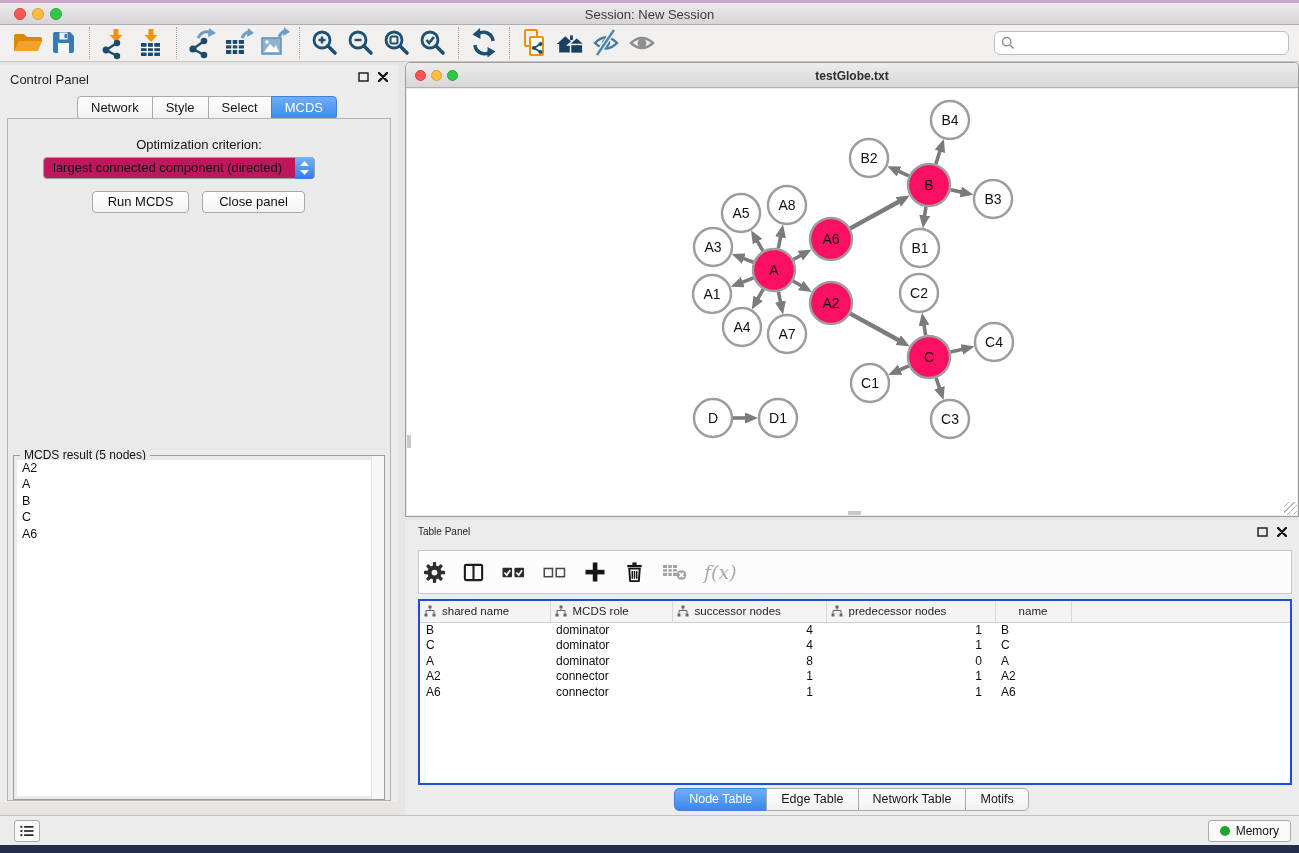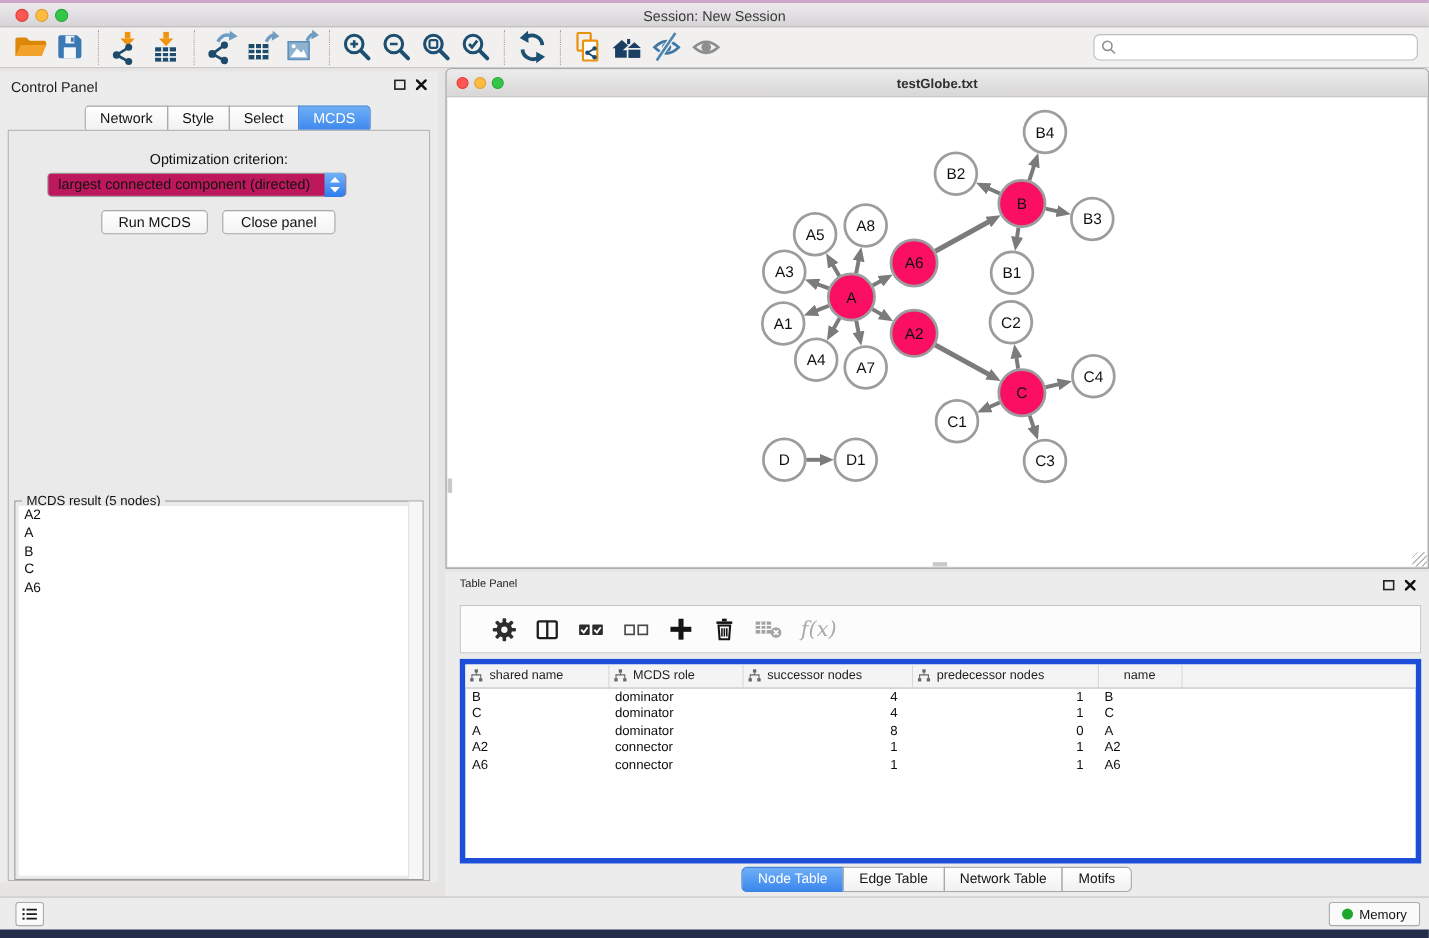--- a/index.html
+++ b/index.html
@@ -69,24 +69,24 @@
   .grip { position:absolute; right:0; bottom:0; width:13px; height:13px;
     background:repeating-linear-gradient(135deg,transparent 0 3px,#B9B9B9 3px 4px); }
   .vscroll-hint { position:absolute; left:0; top:346px; width:4px; height:13px; background:#C9C9C9; }
   .hscroll-hint { position:absolute; left:441px; bottom:0; width:13px; height:4px; background:#C9C9C9; }
 
   
   .table-panel { position:absolute; left:405px; top:520px; width:894px; height:295px; background:#ECECEC; }
   .tp-title { position:absolute; left:13px; top:6px; font-size:10px; color:#1E1E1E; }
   .table-panel .win-btns { top:7px; right:12px; }
   .tp-toolbar { position:absolute; left:13px; top:30px; right:7px; height:44px; background:#FCFCFC;
-    border:1px solid #C8C8C8; display:flex; align-items:center; gap:16px; padding-left:28px; }
+    border:1px solid #C8C8C8; display:flex; align-items:center; gap:16px; padding-left:4px; }
   .fx { font-family:"DejaVu Serif",serif; font-style:italic; font-size:19px; color:#A9A9A9; }
   .tp-tablebox { position:absolute; left:13px; top:79px; right:7px; height:186px; background:#FFF;
-    border:5px solid #1d4ed8; overflow:hidden; }
+    border:2px solid #1d4ed8; overflow:hidden; }
   table { border-collapse:collapse; width:100%; table-layout:fixed; }
   th { height:21px; background:#F4F4F4; border-bottom:1px solid #CFCFCF; font-weight:normal;
     font-size:11.5px; color:#1E1E1E; text-align:left; padding:0 4px; }
   th.sep { border-right:1px solid #D8D8D8; }
   th .hwrap { display:flex; align-items:center; gap:6px; }
   th.center .hwrap { justify-content:center; }
   td { font-size:12px; color:#0E0E0E; height:15.7px; line-height:15.5px; padding:0 6px; overflow:hidden; white-space:nowrap; }
   td.num { text-align:right; padding-right:13px; }
   .tp-tabs { position:absolute; top:268px; left:0; width:100%; display:flex; justify-content:center; }
   .tp-tabs .tab { font-size:12.5px; padding:3px 14px 4px; border-radius:0; }

